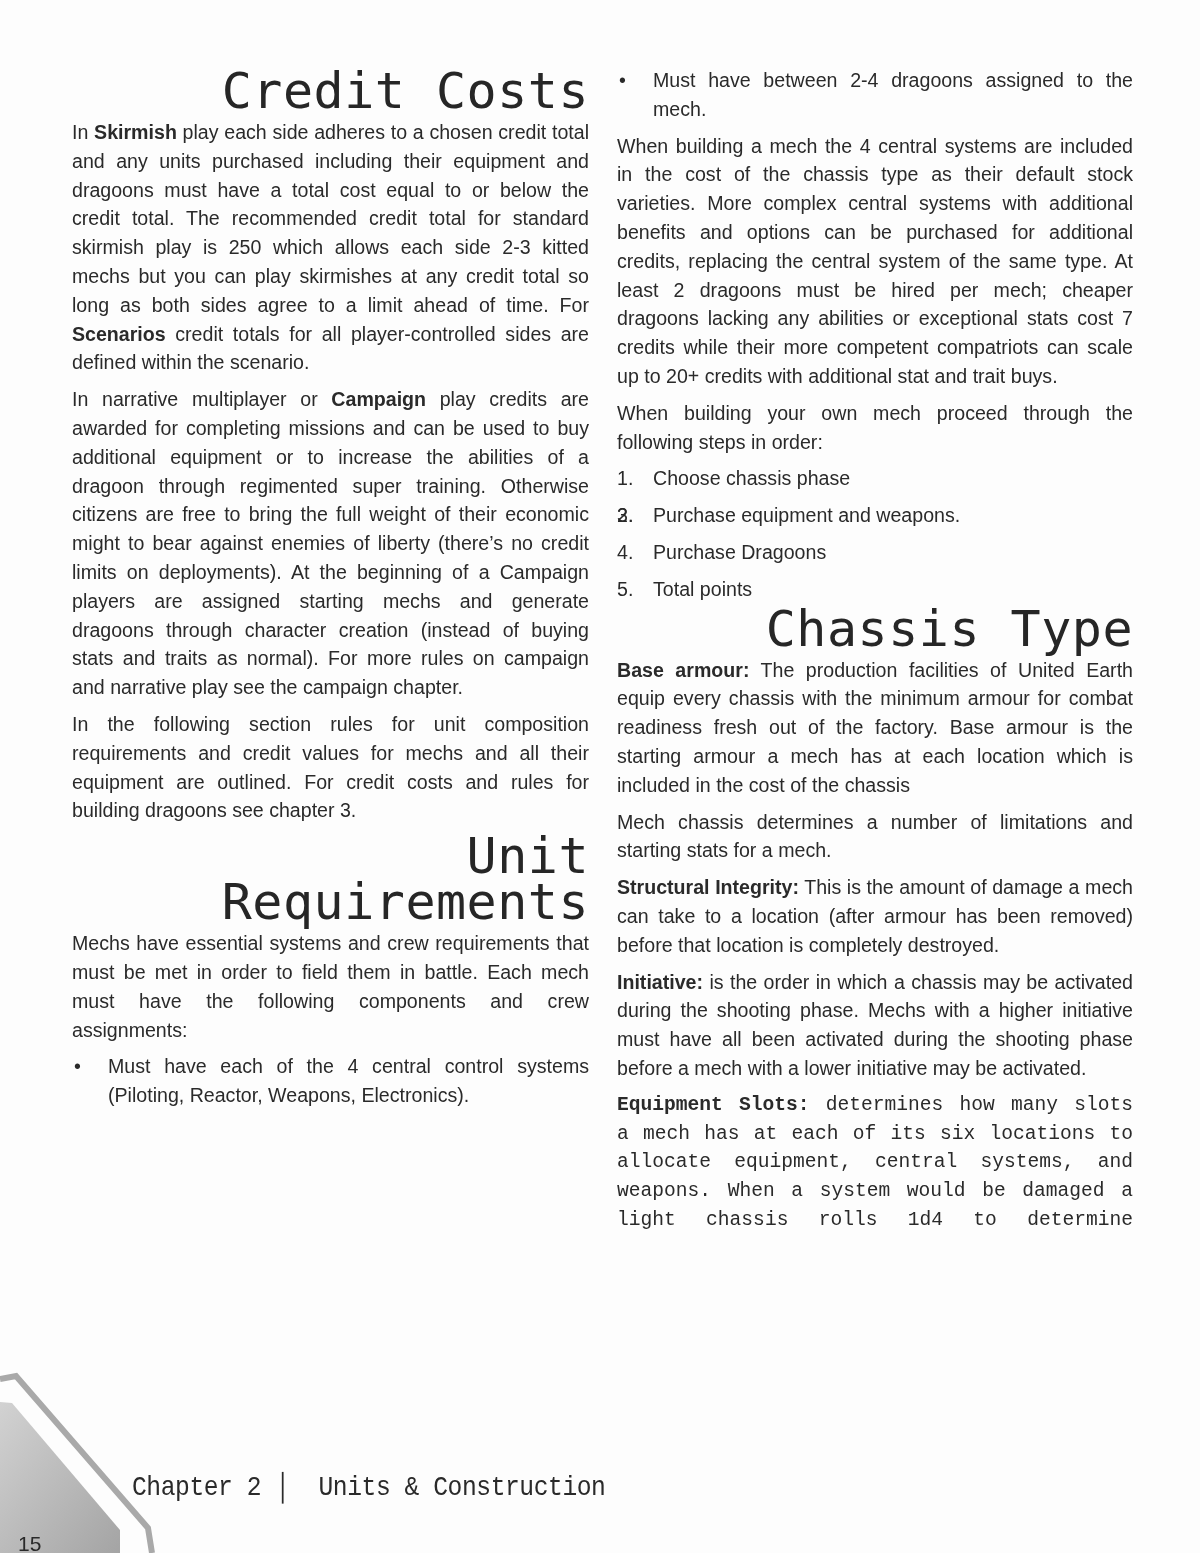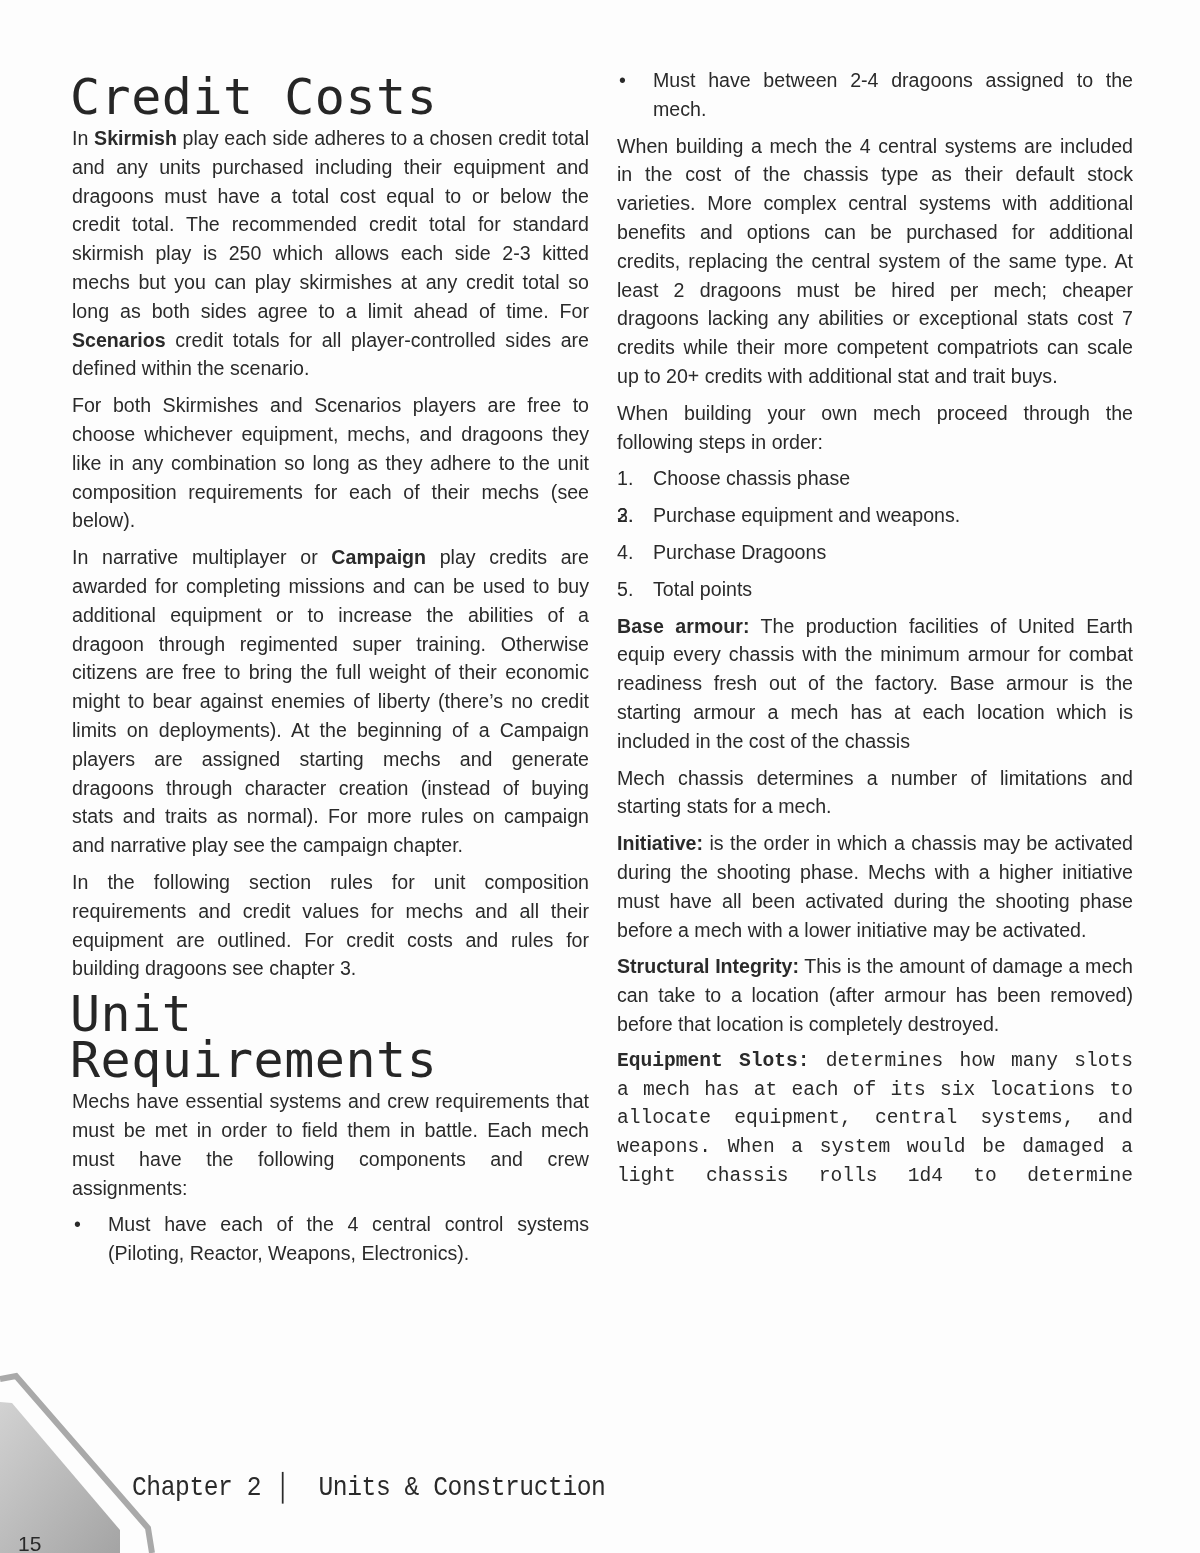--- a/index.html
+++ b/index.html
@@ -8,21 +8,21 @@
     position: relative; overflow: hidden;
     font-family: "Liberation Sans", "DejaVu Sans", sans-serif;
     color: #2a2a2a;
   }
   .col { position: absolute; top: 64px; }
   .col-left { left: 72px; width: 517px; }
   .col-right { left: 617px; width: 516px; }
   .h1 {
     font-family: "DejaVu Sans Mono", "Liberation Mono", monospace;
     font-size: 50px; line-height: 46px; color: #262626;
-    letter-spacing: 0.5px; margin: 10px 0 4px -2px; font-weight: normal;
+    letter-spacing: 0.5px; margin: 4px 0 4px -2px; font-weight: normal; text-align: right;
   }
   p {
     margin: 0 0 8px 0; font-size: 19.6px; line-height: 28.8px;
     text-align: justify;
   }
   b { font-weight: bold; }
   ul.bullets, ol.steps { list-style: none; padding: 0; margin: 0 0 8px 0; }
   ul.bullets li, ol.steps li {
     position: relative; padding-left: 36px; font-size: 19.6px; line-height: 28.8px;
     text-align: justify; margin-bottom: 8px;
@@ -42,21 +42,20 @@
     font-size: 28px; color: #2a2a2a; letter-spacing: -0.5px;
     transform: scaleX(0.88); transform-origin: left center; white-space: pre;
   }
 </style>
 </head>
 <body>
 
 <div class="col col-left">
   <h1 class="h1">Credit Costs</h1>
   <p><span>In </span><b>Skirmish</b><span> play each side adheres to a chosen credit total and any units purchased including their equipment and dragoons must have a total cost equal to or below the credit total. The recommended credit total for standard skirmish play is 250 which allows each side 2-3 kitted mechs but you can play skirmishes at any credit total so long as both sides agree to a limit ahead of time. For </span><b>Scenarios</b><span> credit totals for all player-controlled sides are defined within the scenario.</span></p>
-  <p>For both Skirmishes and Scenarios players are free to choose whichever equipment, mechs, and dragoons they like in any combination so long as they adhere to the unit composition requirements for each of their mechs (see below).</p>
   <p><span>In narrative multiplayer or </span><b>Campaign</b><span> play credits are awarded for completing missions and can be used to buy additional equipment or to increase the abilities of a dragoon through regimented super training. Otherwise citizens are free to bring the full weight of their economic might to bear against enemies of liberty (there’s no credit limits on deployments). At the beginning of a Campaign players are assigned starting mechs and generate dragoons through character creation (instead of buying stats and traits as normal). For more rules on campaign and narrative play see the campaign chapter.</span></p>
   <p>In the following section rules for unit composition requirements and credit values for mechs and all their equipment are outlined. For credit costs and rules for building dragoons see chapter 3.</p>
 
   <h1 class="h1" style="margin-top:6px;">
     <span>Unit</span><br>
     <span>Requirements</span>
   </h1>
   <p>Mechs have essential systems and crew requirements that must be met in order to field them in battle. Each mech must have the following components and crew assignments:</p>
   <ul class="bullets">
     <li>
@@ -76,24 +75,25 @@
   <p>When building a mech the 4 central systems are included in the cost of the chassis type as their default stock varieties. More complex central systems with additional benefits and options can be purchased for additional credits, replacing the central system of the same type. At least 2 dragoons must be hired per mech; cheaper dragoons lacking any abilities or exceptional stats cost 7 credits while their more competent compatriots can scale up to 20+ credits with additional stat and trait buys.</p>
   <p>When building your own mech proceed through the following steps in order:</p>
   <ol class="steps">
     <li><span class="marker">1.</span><span>Choose chassis phase</span></li>
     <li><span class="marker">2.</span></li>
     <li><span class="marker">3.</span><span>Purchase equipment and weapons.</span></li>
     <li><span class="marker">4.</span><span>Purchase Dragoons</span></li>
     <li><span class="marker">5.</span><span>Total points</span></li>
   </ol>
 
+  <h1 class="h1" style="margin-top:-6px;">Chassis Type</h1>
   <p><b>Base armour:</b><span> The production facilities of United Earth equip every chassis with the minimum armour for combat readiness fresh out of the factory. Base armour is the starting armour a mech has at each location which is included in the cost of the chassis</span></p>
   <p>Mech chassis determines a number of limitations and starting stats for a mech.</p>
+  <p><b>Structural Integrity:</b><span> This is the amount of damage a mech can take to a location (after armour has been removed) before that location is completely destroyed.</span></p>
   <p><b>Initiative:</b><span> is the order in which a chassis may be activated during the shooting phase. Mechs with a higher initiative must have all been activated during the shooting phase before a mech with a lower initiative may be activated.</span></p>
-  <p><b>Structural Integrity:</b><span> This is the amount of damage a mech can take to a location (after armour has been removed) before that location is completely destroyed.</span></p>
   <p style="text-align-last: justify; font-family: Liberation Mono, monospace;"><b>Equipment Slots:</b><span> determines how many slots a mech has at each of its six locations to allocate equipment, central systems, and weapons. When a system would be damaged a light chassis rolls 1d4 to determine</span></p>
 </div>
 
 <svg class="hex-outer" width="200" height="1553" style="position:absolute;left:0;top:0;pointer-events:none;">
   <defs>
     <linearGradient id="hexfill" x1="0" y1="0" x2="1" y2="1">
       <stop offset="0" stop-color="#d2d2d2"></stop>
       <stop offset="1" stop-color="#a4a4a4"></stop>
     </linearGradient>
   </defs>

